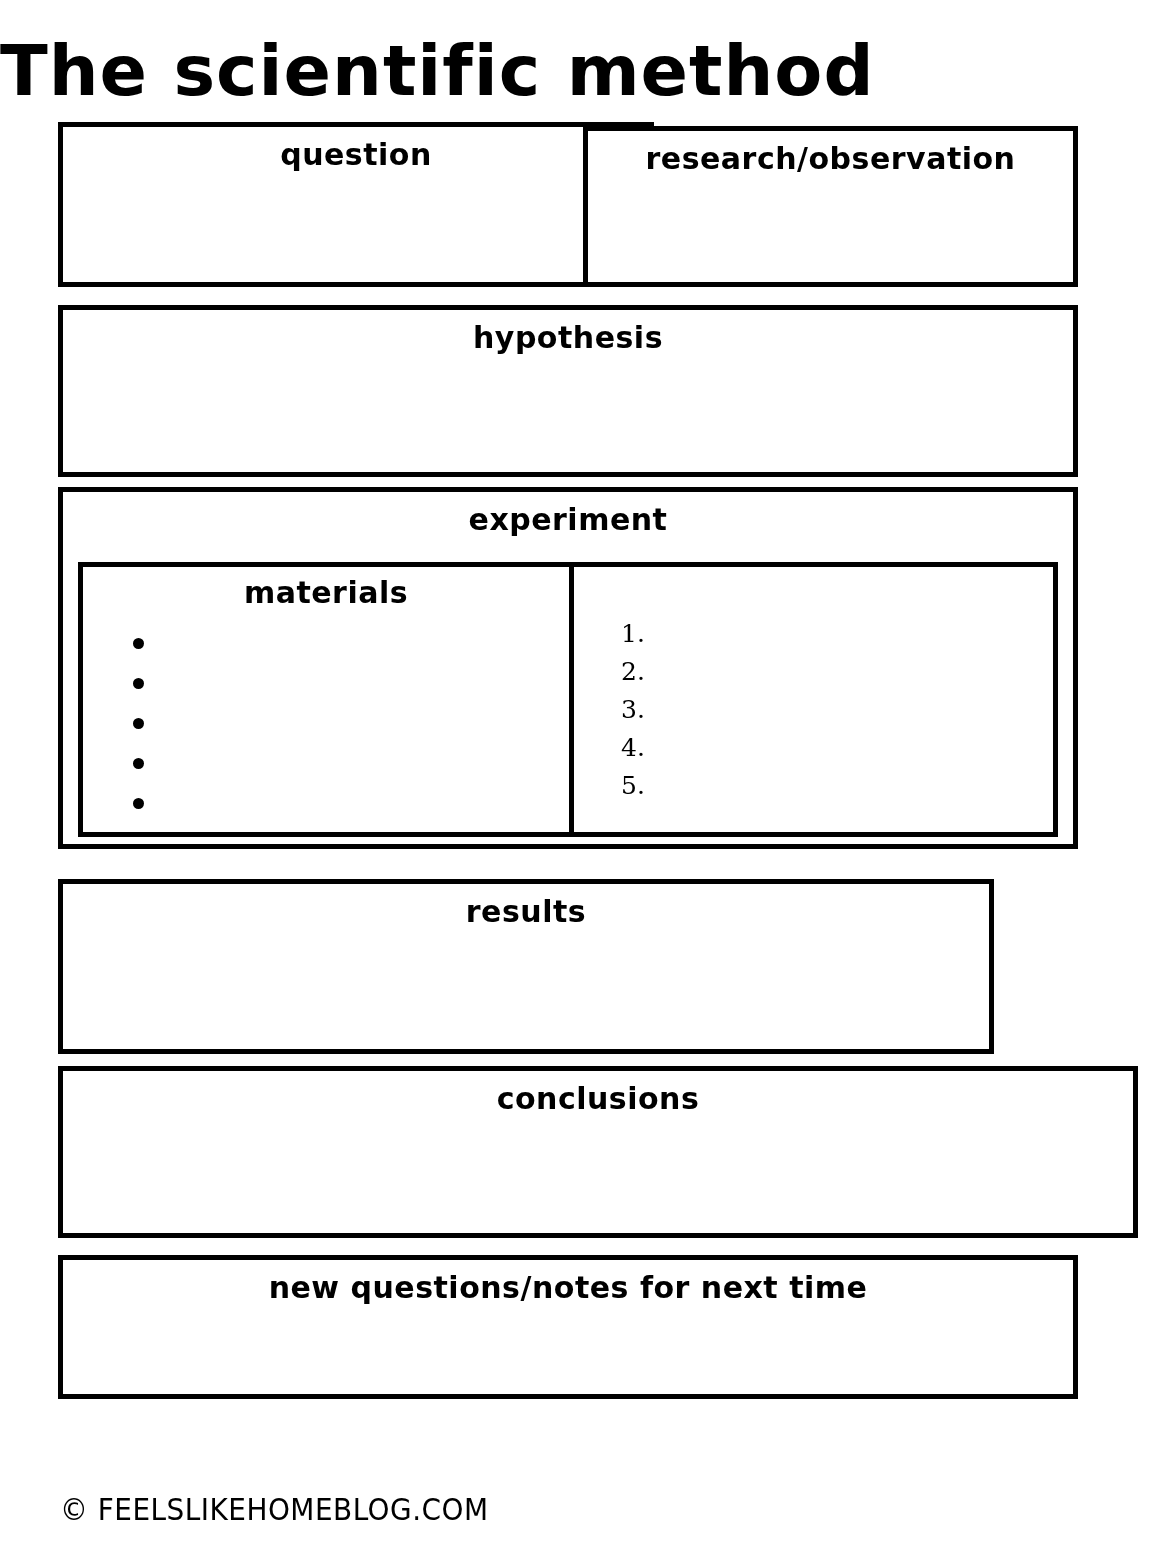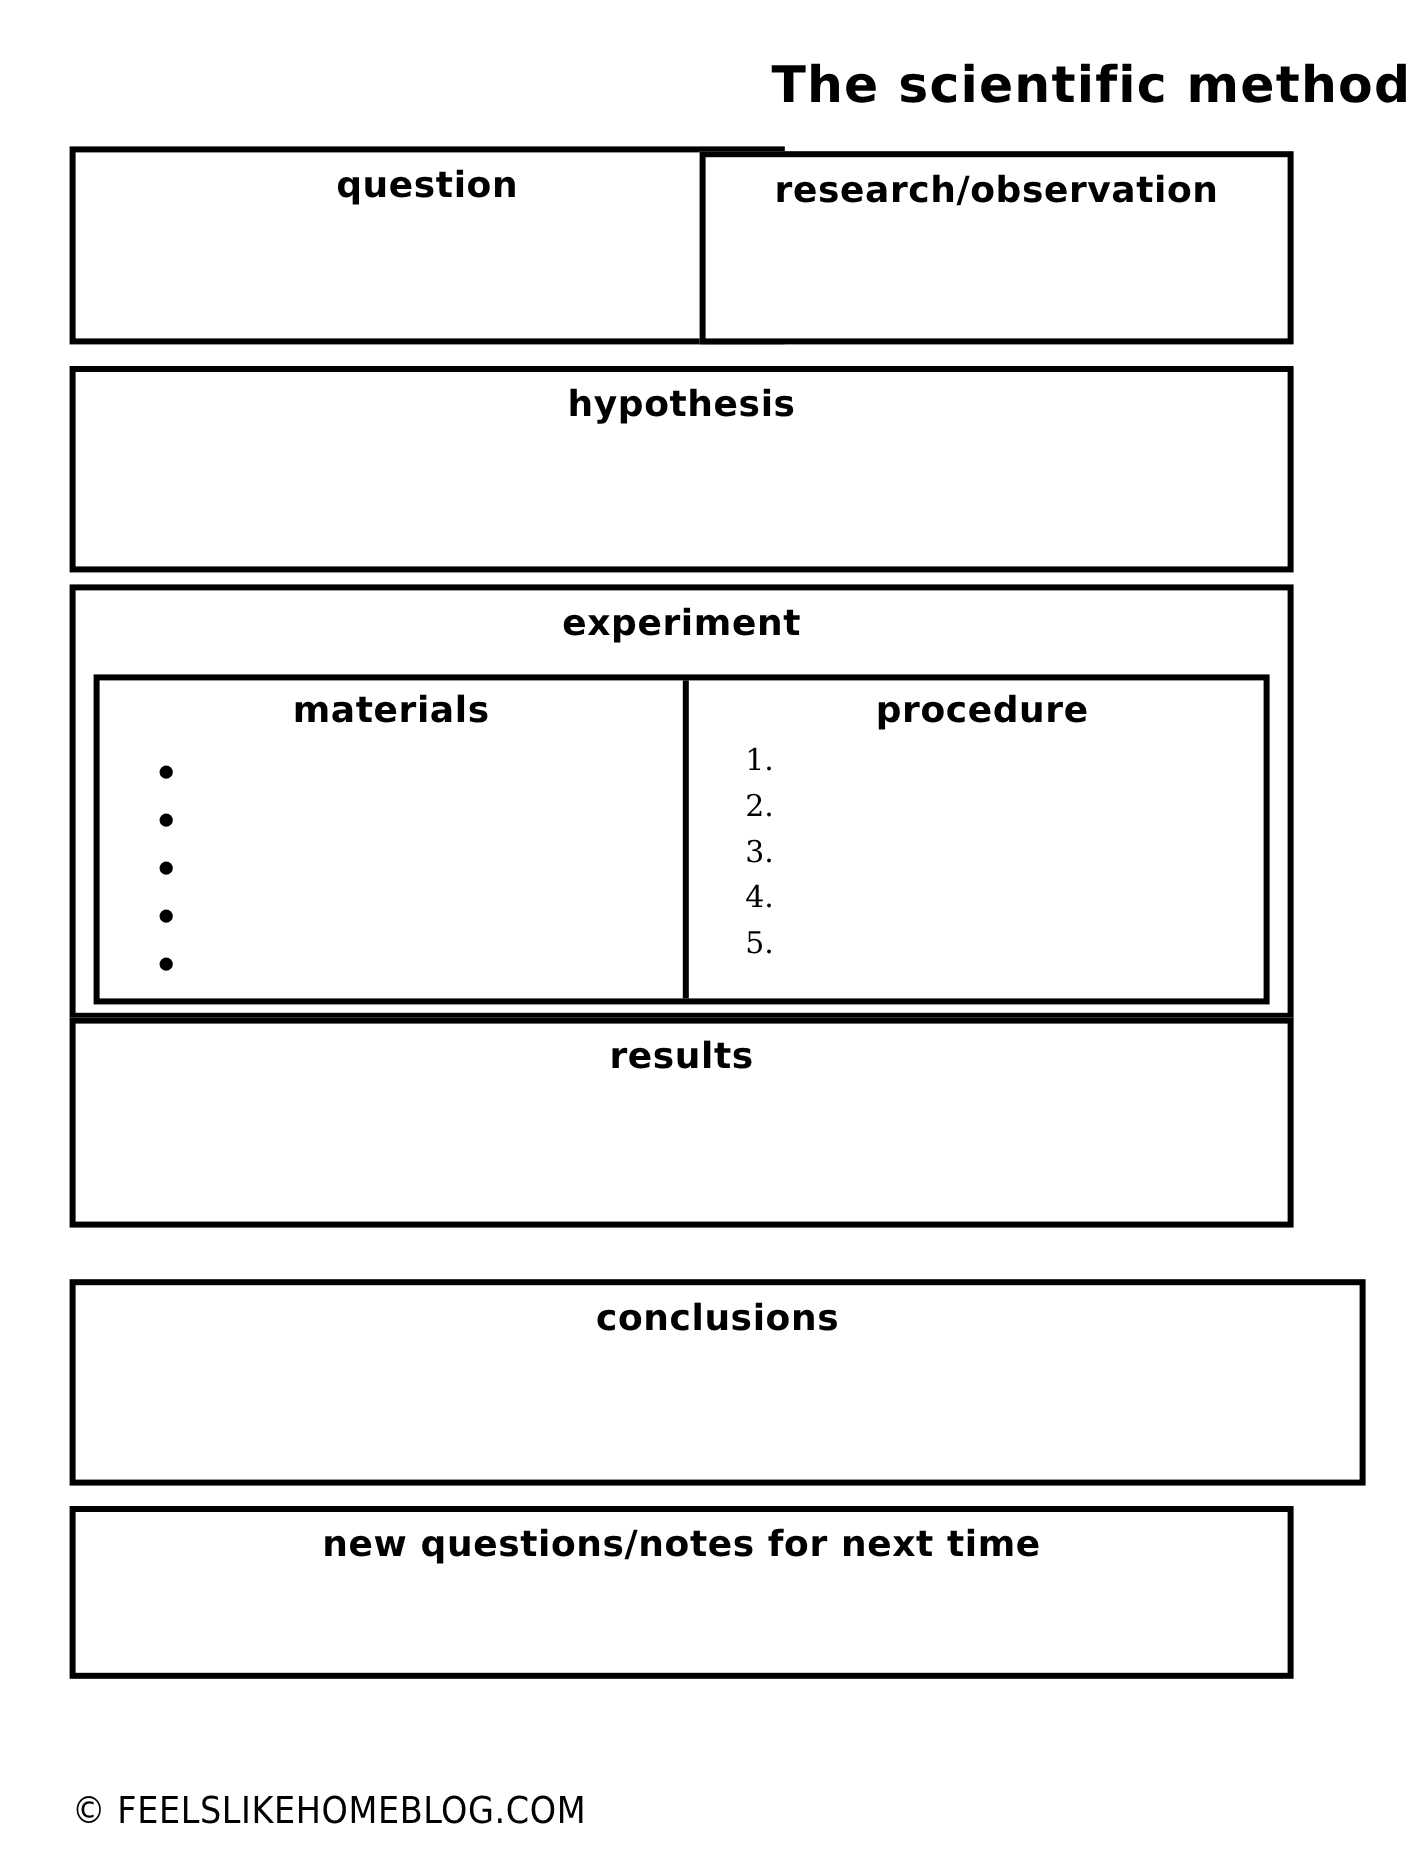--- a/index.html
+++ b/index.html
@@ -15,24 +15,24 @@
     color: #000000;
     overflow: hidden;
   }
 
   
   .page-title {
     position: absolute;
     left: 0;
     top: 42px;
     width: 1176px;
-    text-align: right;
+    text-align: left;
     font-family: "DejaVu Sans", sans-serif;
     font-weight: bold;
-    font-size: 42px;
+    font-size: 70px;
     line-height: 58px;
     letter-spacing: 1px;
     text-transform: lowercase;
     white-space: nowrap;
   }
   .page-title::first-letter { text-transform: uppercase; }
 
   
   .box {
     position: absolute;
@@ -54,21 +54,21 @@
     white-space: nowrap;
     top: 12px;
   }
 
   
   #box-question          { left: 58px;  top: 122px;  width: 596px; height: 165px; }
   #box-research          { left: 583px; top: 126px;  width: 495px; height: 161px; }
   #box-hypothesis        { left: 58px;  top: 305px;  width: 1020px; height: 172px; padding-left: 31px; }
   #box-experiment        { left: 58px;  top: 487px;  width: 1020px; height: 362px; }
   #box-inner-experiment  { left: 78px;  top: 562px;  width: 980px; height: 275px; }
-  #box-results           { left: 58px;  top: 848px;  width: 1020px; height: 175px; }
+  #box-results           { left: 58px;  top: 879px;  width: 936px; height: 175px; }
   #box-conclusions       { left: 58px;  top: 1066px; width: 1080px; height: 172px; }
   #box-new-questions     { left: 58px;  top: 1255px; width: 1020px; height: 144px; }
 
   
   .inner-divider {
     position: absolute;
     top: 0;
     left: 486px;
     width: 5px;
     height: 100%;
@@ -168,21 +168,20 @@
     <ul class="bullet-list">
       <li><span></span></li>
       <li><span></span></li>
       <li><span></span></li>
       <li><span></span></li>
       <li><span></span></li>
     </ul>
   </div>
 
   <div class="inner-col" id="col-procedure">
-    <div class="box-heading">procedure</div>
     <ol class="number-list">
       <li>1.</li>
       <li>2.</li>
       <li>3.</li>
       <li>4.</li>
       <li>5.</li>
     </ol>
   </div>
 </div>
 

